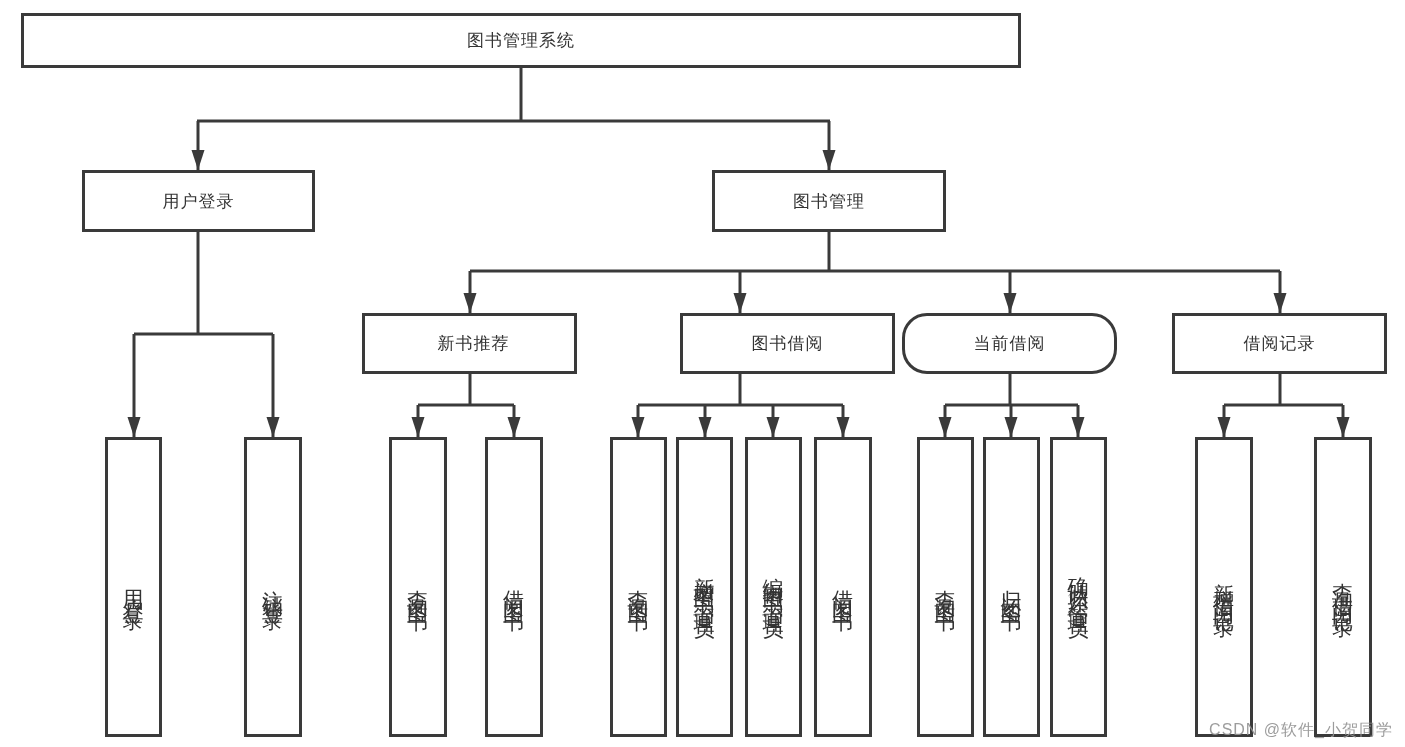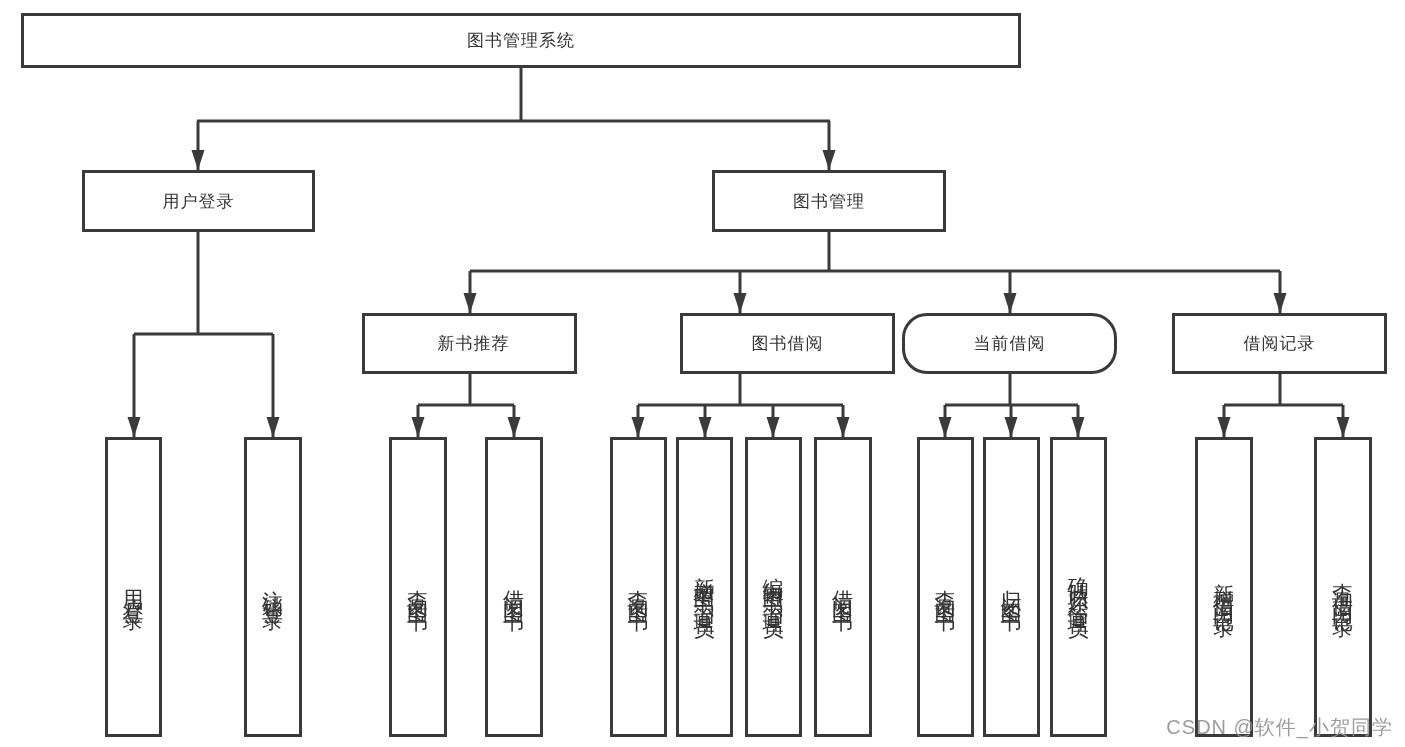--- a/index.html
+++ b/index.html
@@ -43,21 +43,21 @@
     line-height: 1;
   }
   .node.leaf.long {
     letter-spacing: 6px;
   }
   .watermark {
     position: absolute;
     right: 12px;
     bottom: 6px;
     color: rgba(148, 148, 148, 0.92);
-    font-size: 20px;
+    font-size: 16px;
     letter-spacing: 1px;
     z-index: 10;
   }
 </style>
 </head>
 <body>
 
 <div class="canvas">
 
   <svg class="connectors" width="1405" height="747">

